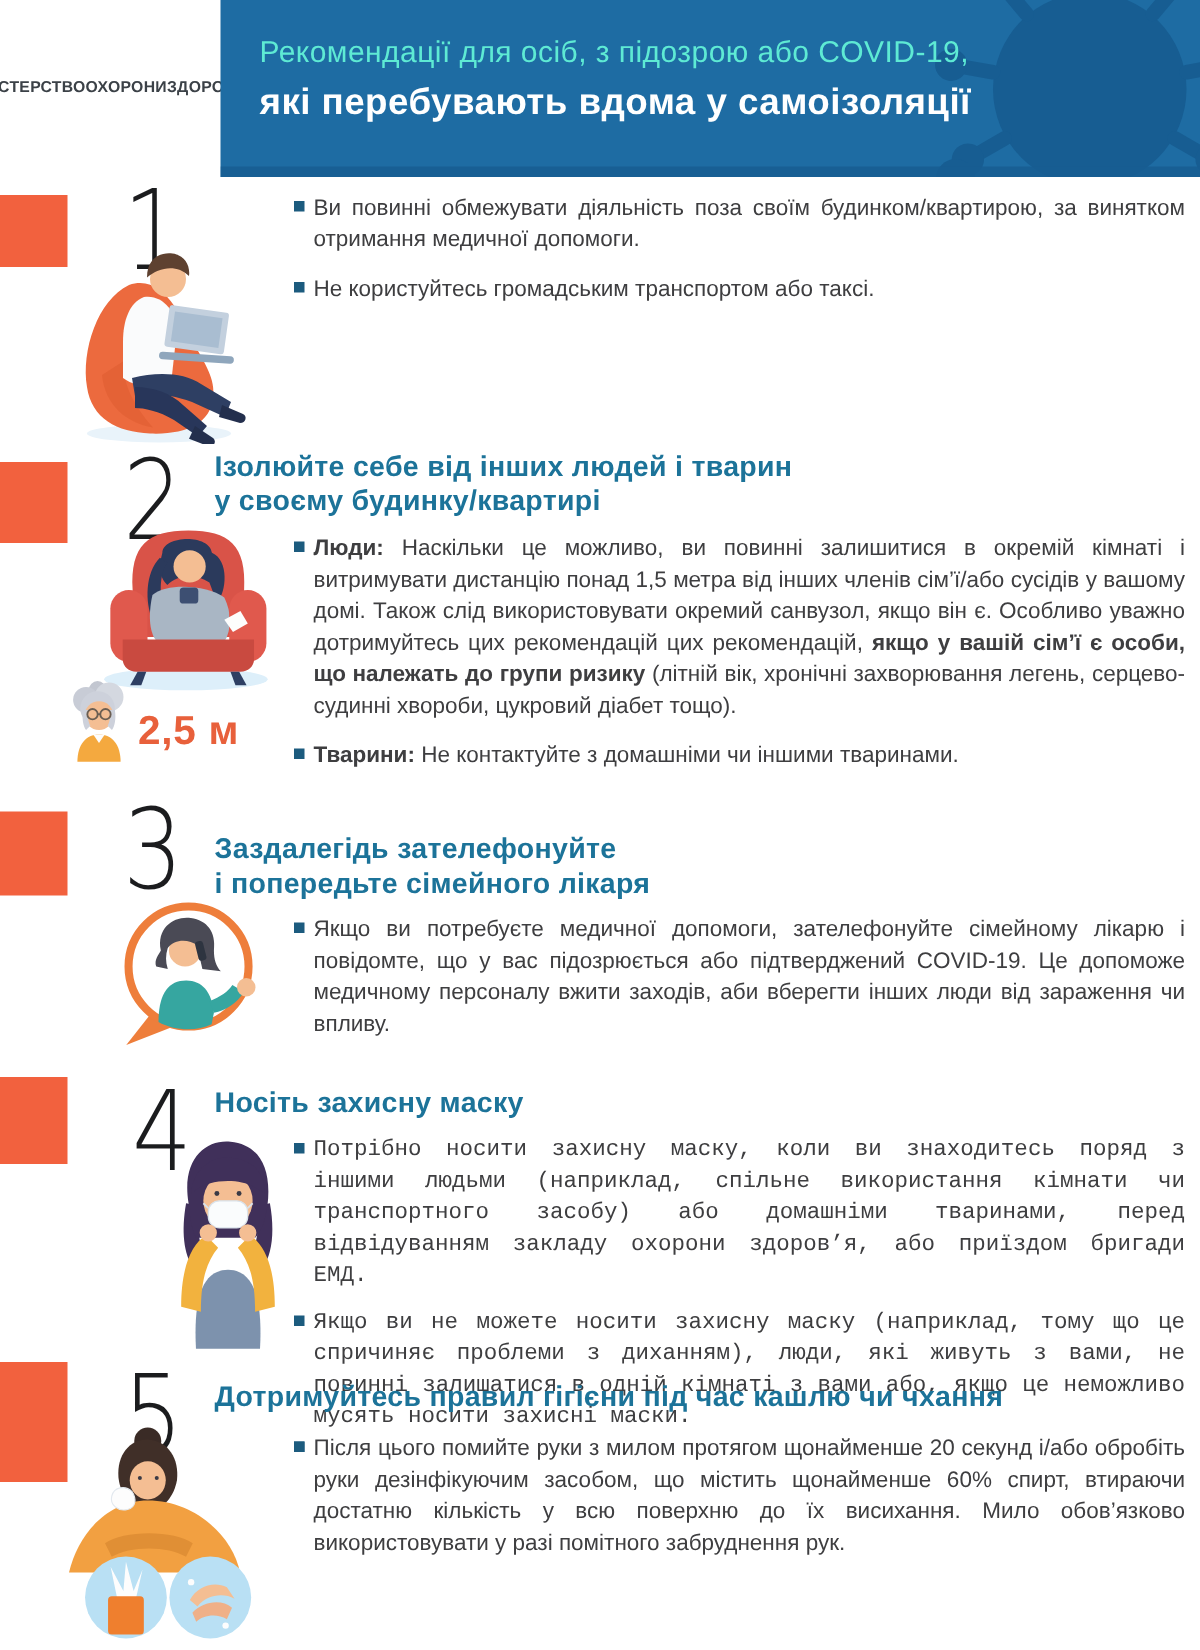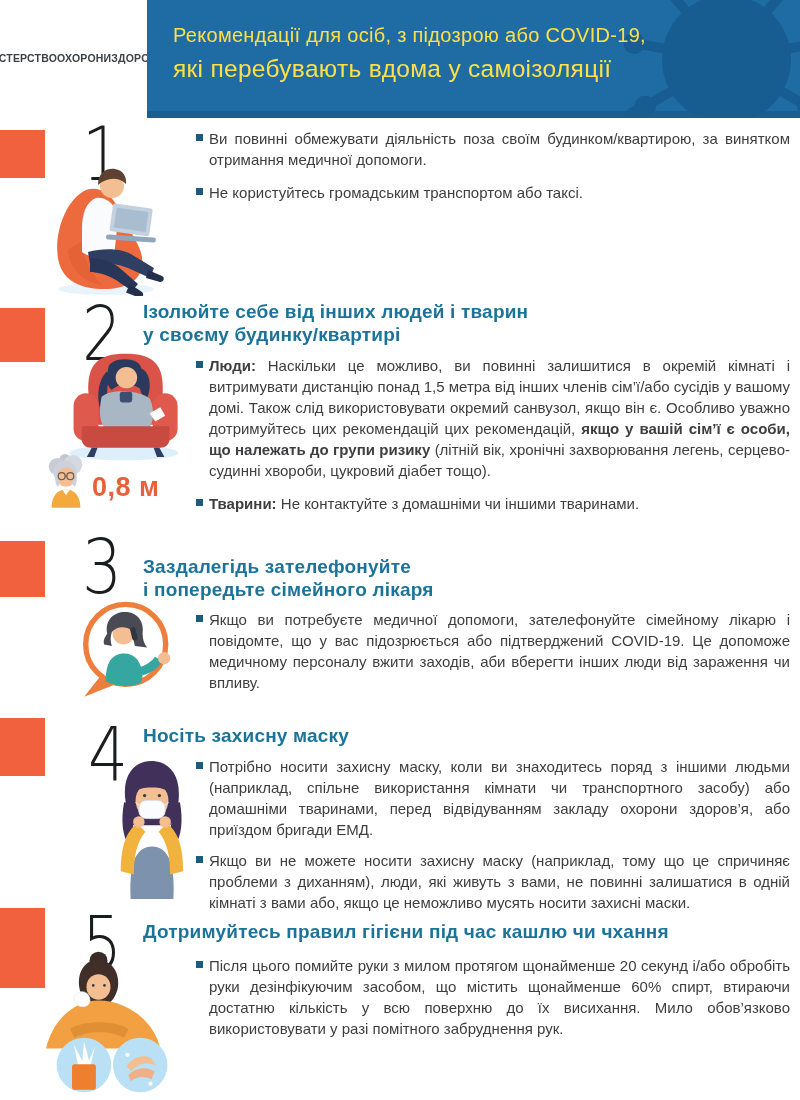--- a/index.html
+++ b/index.html
@@ -31,22 +31,22 @@
   .banner .virus{position:absolute;right:-34px;top:-48px;}
   .banner .virus-knob{
     position:absolute;right:150px;bottom:-14px;width:26px;height:26px;border-radius:50%;
     background:var(--banner-dark-blue,#175D92);
   }
   .banner-bottom-strip{
     position:absolute;left:0;bottom:0;width:100%;height:7px;
     background:var(--banner-dark-blue,#175D92);opacity:.85;
   }
   .banner-text{position:absolute;left:26px;top:24px;right:16px;}
-  .banner-title-1{font-size:20px;color:#fde047;letter-spacing:.3px;white-space:nowrap;}
-  .banner-title-2{font-size:24.5px;font-weight:400;color:#fde047;margin-top:8px;letter-spacing:.3px;white-space:nowrap;}
+  .banner-title-1{font-size:20px;color:#5eead4;letter-spacing:.3px;white-space:nowrap;}
+  .banner-title-2{font-size:24.5px;font-weight:700;color:#ffffff;margin-top:8px;letter-spacing:.3px;white-space:nowrap;}
   
   .sec{position:absolute;left:0;width:800px;}
   #sec1{top:120px;height:180px;}
   #sec2{top:300px;height:235px;}
   #sec3{top:535px;height:183px;}
   #sec4{top:718px;height:190px;}
   #sec5{top:908px;height:192px;}
   .tab{position:absolute;left:0;width:45px;background:var(--accent-orange,#F2613E);}
   #sec1 .tab{top:10px;height:48px;}
   #sec2 .tab{top:8px;height:54px;}
@@ -71,21 +71,21 @@
   h2.sec-h{
     margin:0 0 9px 0;font-size:19px;line-height:1.22;font-weight:700;
     color:var(--heading-blue,#1C7399);white-space:pre-line;letter-spacing:.2px;
   }
   #sec3 h2.sec-h{margin-bottom:8px;}
   ul.blist{margin:0;padding:0 0 0 53px;list-style:none;}
   ul.blist li{
     position:relative;padding-left:13px;margin-bottom:12px;
     font-size:15px;line-height:1.4;text-align:justify;hyphens:auto;color:var(--body-text,#3E3E40);
   }
-  #sec4 ul.blist li{margin-bottom:10px;}
+  #sec4 ul.blist li{margin-bottom:10px;font-family:Liberation Mono, monospace;}
   ul.blist li:last-child{margin-bottom:0;}
   .mk{position:absolute;left:0;top:6px;width:7px;height:7px;background:var(--bullet-navy,#1C5B7E);}
   .bt .b{font-weight:700;}
   
   .illus{position:absolute;}
   #sec1 .i-main{left:50px;top:38px;}
   #sec2 .i-main{left:62px;top:32px;}
   #sec3 .i-main{left:58px;top:48px;}
   #sec4 .i-main{left:106px;top:28px;}
   #sec5 .i-main{left:40px;top:26px;}
@@ -233,21 +233,21 @@
       <circle cx="25" cy="26" r="10" fill="#F4BE93"></circle>
       <path d="M14 22 C13 28 14 33 16 36 L19 33 C17 29 17 25 18 22Z" fill="#CDD1DB"></path>
       <path d="M36 22 C37 28 36 33 34 36 L31 33 C33 29 33 25 32 22Z" fill="#CDD1DB"></path>
       <circle cx="20.5" cy="25" r="3.6" fill="none" stroke="#6B5E52" stroke-width="1.3"></circle>
       <circle cx="29.5" cy="25" r="3.6" fill="none" stroke="#6B5E52" stroke-width="1.3"></circle>
       <path d="M24.1 25 h1.8" stroke="#6B5E52" stroke-width="1.3"></path>
       <path d="M10 58 C10 46 16 39 25 39 C34 39 40 46 40 58Z" fill="#F4A93F"></path>
       <path d="M21 39 h8 l-4 6z" fill="#FDFDFD"></path>
     </svg>
   </div>
-  <div class="distance">0,8 м</div>
+  <div class="distance">2,5 м</div>
   <div class="content">
     <h2 class="sec-h">Ізолюйте себе від інших людей і тварин
 у своєму будинку/квартирі</h2>
     <ul class="blist">
       <li>
         <span class="mk"></span>
         <span class="bt"><span class="b">Люди: </span><span>Наскільки це можливо, ви повинні залишитися в окремій кімнаті і витримувати дистанцію понад 1,5 метра від інших членів сім’ї/або сусідів у вашому домі. Також слід використовувати окремий санвузол, якщо він є. Особливо уважно дотримуйтесь цих рекомендацій цих рекомендацій, </span><span class="b">якщо у вашій сім’ї є особи, що належать до групи ризику</span><span> (літній вік, хронічні захворювання легень, серцево-судинні хвороби, цукровий діабет тощо).</span></span>
       </li>
       <li>
         <span class="mk"></span>

